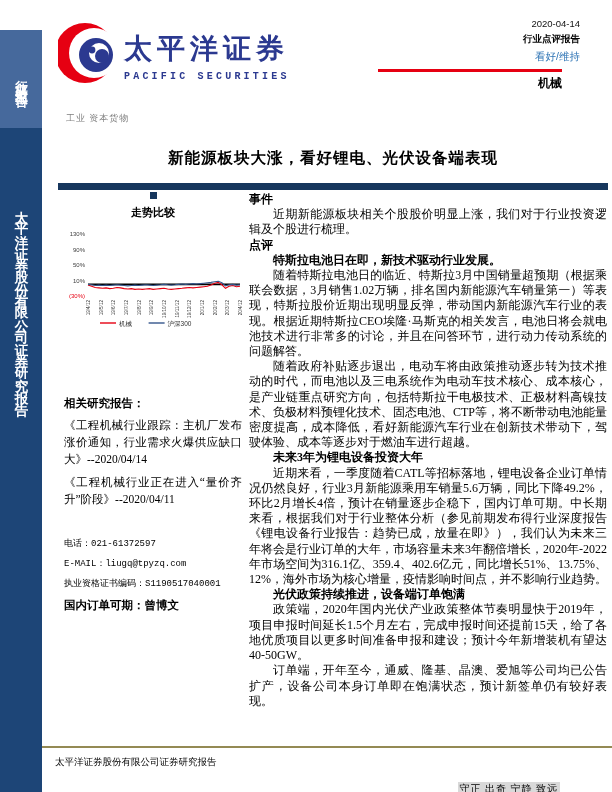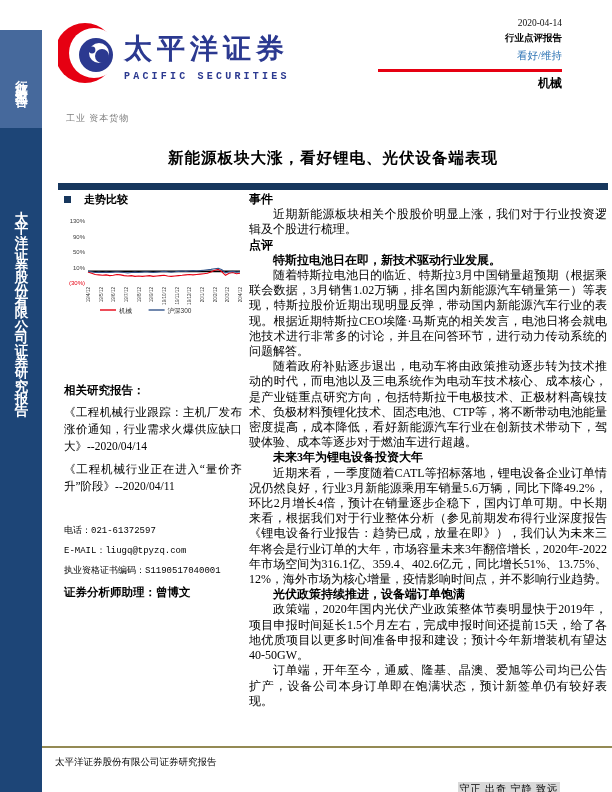--- a/index.html
+++ b/index.html
@@ -17,36 +17,36 @@
   .v-text{writing-mode:vertical-rl;color:#fff;font-weight:bold;}
   .v-text.small{font-size:12.5px;letter-spacing:3px;}
   .v-text.long{font-size:13.5px;letter-spacing:12px;margin:72px auto 0 auto;display:block;text-align:left;}
   .side-bottom .wrap{width:100%;height:100%;display:flex;justify-content:center;}
 
   
   .logo-mark{left:58px;top:20px;}
   .logo-text{left:124px;top:30px;width:190px;color:#2b3990;}
   .logo-cn{font-size:28px;font-weight:bold;letter-spacing:5px;font-family:"Liberation Sans","DejaVu Sans",sans-serif;white-space:nowrap;}
   .logo-en{font-size:10px;font-weight:bold;letter-spacing:3.2px;margin-top:3px;font-family:Liberation Mono, monospace;white-space:nowrap;}
-  .hdr-meta{left:352px;top:18px;width:210px;text-align:right;font-family:Liberation Serif, serif;}
+  .hdr-meta{left:370px;top:18px;width:210px;text-align:right;font-family:Liberation Sans, sans-serif;}
   .hdr-date{font-size:9.5px;color:#111;}
   .hdr-type{font-size:9.5px;font-weight:bold;margin-top:4px;}
   .hdr-rating{font-size:10.5px;color:#2e74b5;margin-top:4px;}
   .hdr-redline{left:378px;top:69px;width:184px;height:3px;background:#e60012;}
   .hdr-industry{left:352px;top:75px;width:210px;text-align:right;font-size:12px;font-weight:bold;}
   .category{left:66px;top:112px;font-size:9px;color:#7f7f7f;letter-spacing:1px;}
 
   
   .report-title{left:58px;top:148px;width:550px;text-align:center;
     font-size:15.5px;font-weight:bold;letter-spacing:1px;}
   .title-bar{left:58px;top:183px;width:550px;height:7px;background:#17375d;}
 
   
   .left-col{left:64px;top:192px;width:178px;}
-  .sec-head{display:flex;align-items:center;gap:13px;font-weight:bold;font-size:11px;}
+  .sec-head{display:flex;align-items:center;gap:6px;font-weight:bold;font-size:11px;flex-direction:column;}
   .sq{width:7px;height:7px;background:#17375d;flex:0 0 auto;}
   .chart-box{margin-top:10px;}
   .reports{margin-top:62px;}
   .reports-head{font-weight:bold;font-size:11.5px;margin-bottom:6px;}
   .report-item{font-size:11.5px;line-height:17px;margin-bottom:6px;text-align:justify;}
   .analyst-block{margin-top:30px;}
   .an-head{font-weight:bold;font-size:11.5px;margin-bottom:8px;}
   .an-line{font-size:9px;line-height:12px;margin-bottom:8px;font-family:Liberation Mono, monospace;}
 
   
@@ -139,21 +139,21 @@
   <div class="reports">
     <div class="reports-head">相关研究报告：</div>
     <div class="report-item">《工程机械行业跟踪：主机厂发布涨价通知，行业需求火爆供应缺口大》--2020/04/14</div>
     <div class="report-item">《工程机械行业正在进入“量价齐升”阶段》--2020/04/11</div>
   </div>
 
   <div class="analyst-block">
     <div class="an-line">电话：021-61372597</div>
     <div class="an-line">E-MAIL：liugq@tpyzq.com</div>
     <div class="an-line">执业资格证书编码：S1190517040001</div>
-    <div class="an-head">证券分析师助理：曾博文</div>
+    <div class="an-head">国内订单可期：曾博文</div>
   </div>
 </div>
 
 <div class="abs right-col">
   <div class="h-plain">事件</div>
   <div class="para">近期新能源板块相关个股股价明显上涨，我们对于行业投资逻辑及个股进行梳理。</div>
   <div class="h-plain">点评</div>
   <div class="h-indent">特斯拉电池日在即，新技术驱动行业发展。</div>
   <div class="para">随着特斯拉电池日的临近、特斯拉3月中国销量超预期（根据乘联会数据，3月销售1.02万辆，排名国内新能源汽车销量第一）等表现，特斯拉股价近期出现明显反弹，带动国内新能源汽车行业的表现。根据近期特斯拉CEO埃隆·马斯克的相关发言，电池日将会就电池技术进行非常多的讨论，并且在问答环节，进行动力传动系统的问题解答。</div>
   <div class="para">随着政府补贴逐步退出，电动车将由政策推动逐步转为技术推动的时代，而电池以及三电系统作为电动车技术核心、成本核心，是产业链重点研究方向，包括特斯拉干电极技术、正极材料高镍技术、负极材料预锂化技术、固态电池、CTP等，将不断带动电池能量密度提高，成本降低，看好新能源汽车行业在创新技术带动下，驾驶体验、成本等逐步对于燃油车进行超越。</div>

